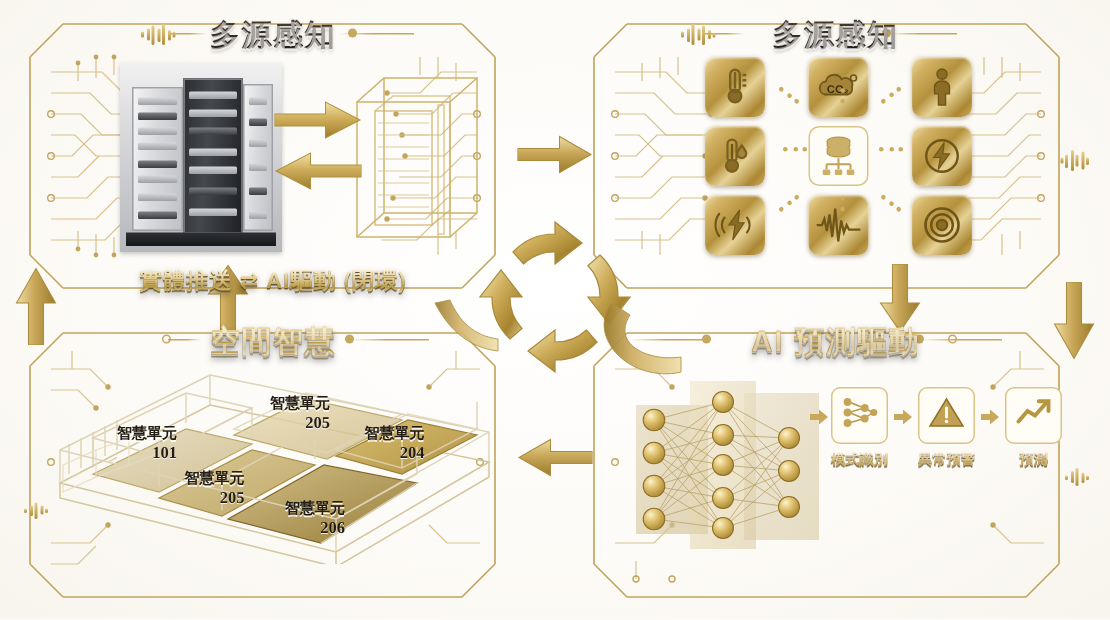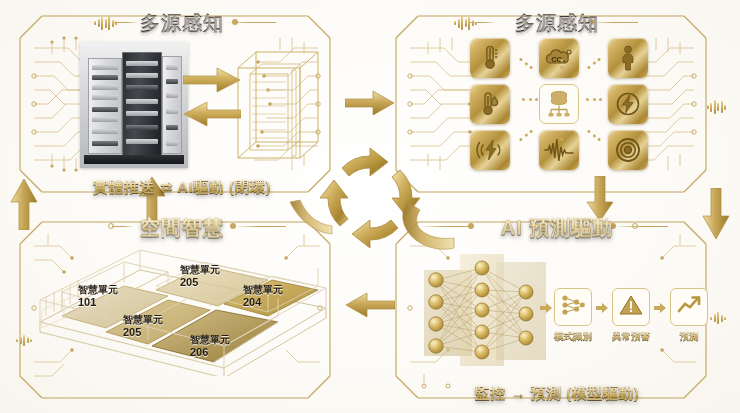--- a/index.html
+++ b/index.html
@@ -88,28 +88,28 @@
     background: linear-gradient(135deg,#f0dfa9 0%,#d2b264 18%,#b4913c 45%,#e6d296 62%,#ab8733 85%,#cdad5e 100%);
     box-shadow: 0 1px 3px rgba(90,70,25,.38), inset 0 1px 1px rgba(255,255,255,.55);
     display:flex; align-items:center; justify-content:center; }
   .tile.hub { background: #fdfcf6; border: 1.5px solid #d9c488; box-shadow: none; }
   .tile svg { display:block; }
   .dots { position: absolute; display:flex; gap:3.5px; z-index: 3; }
   .dots b { width:3px; height:3px; border-radius:50%; background:#cbab5d; display:block; }
 
   
   .bim { position: absolute; left: 20px; top: 34px; width: 310px; height: 130px; }
-  .unit-label { position: absolute; text-align: left; line-height: 1.15; z-index: 8;
+  .unit-label { position: absolute; text-align: right; line-height: 1.15; z-index: 8;
     font-size: 10px; font-weight: bold; color: #231c12;
-    text-shadow: 0 1px 0 rgba(255,255,255,.85); white-space: nowrap; }
+    text-shadow: 0 1px 0 rgba(255,255,255,.85); white-space: nowrap; font-family: Liberation Serif, serif; }
   .unit-label .num { display:block; font-size: 11px; }
 
   
   .nn { position: absolute; left: 38px; top: 36px; width: 140px; height: 122px; }
-  .pipeline { position: absolute; left: 158px; top: 76px; width: 182px; height: 72px; }
+  .pipeline { position: absolute; left: 158px; top: 46px; width: 182px; height: 72px; }
   .pbox { position: absolute; width: 38px; height: 38px; border-radius: 6px;
     background: #fffdf6; border: 1.5px solid #d9c488; display:flex; align-items:center; justify-content:center; }
   .plabel { position: absolute; top: 42px; width: 52px; text-align: center; font-size: 9.5px; font-weight: bold;
     background: linear-gradient(180deg,#fffbef,#ddc387 45%,#b2913f);
     -webkit-background-clip:text; background-clip:text; -webkit-text-fill-color:transparent;
     filter: drop-shadow(0 1px 0 rgba(80,62,25,.85)); white-space: nowrap; }
   .parrow { position: absolute; top: 15px; width: 12px; height: 10px; }
 
   
   .flow { position: absolute; z-index: 9; }
@@ -776,21 +776,20 @@
     <div class="title-dot" style="left:228px"></div>
     <div class="title-ring" style="left:250px"></div>
     <div class="eq" style="right:6px;top:100px;height:12px">
       <i style="height:3px"></i>
         <i style="height:8px"></i>
         <i style="height:12px"></i>
       <i style="height:7px"></i>
         <i style="height:3px"></i>
     </div>
     <div class="panel-title gold">AI 預測驅動</div>
-    <div class="panel-caption">監控 → 預測 (模型驅動)</div>
   </div>
 
   <svg class="cycle" viewBox="0 0 104 104">
     <defs>
       <linearGradient id="cg" x1="0" y1="0" x2="1" y2="1">
         <stop offset="0" stop-color="#f2e3ad"></stop>
           <stop offset="40%" stop-color="#cdac59"></stop>
         <stop offset="75%" stop-color="#a6842f"></stop>
           <stop offset="100%" stop-color="#e2ca8d"></stop>
         </linearGradient>

